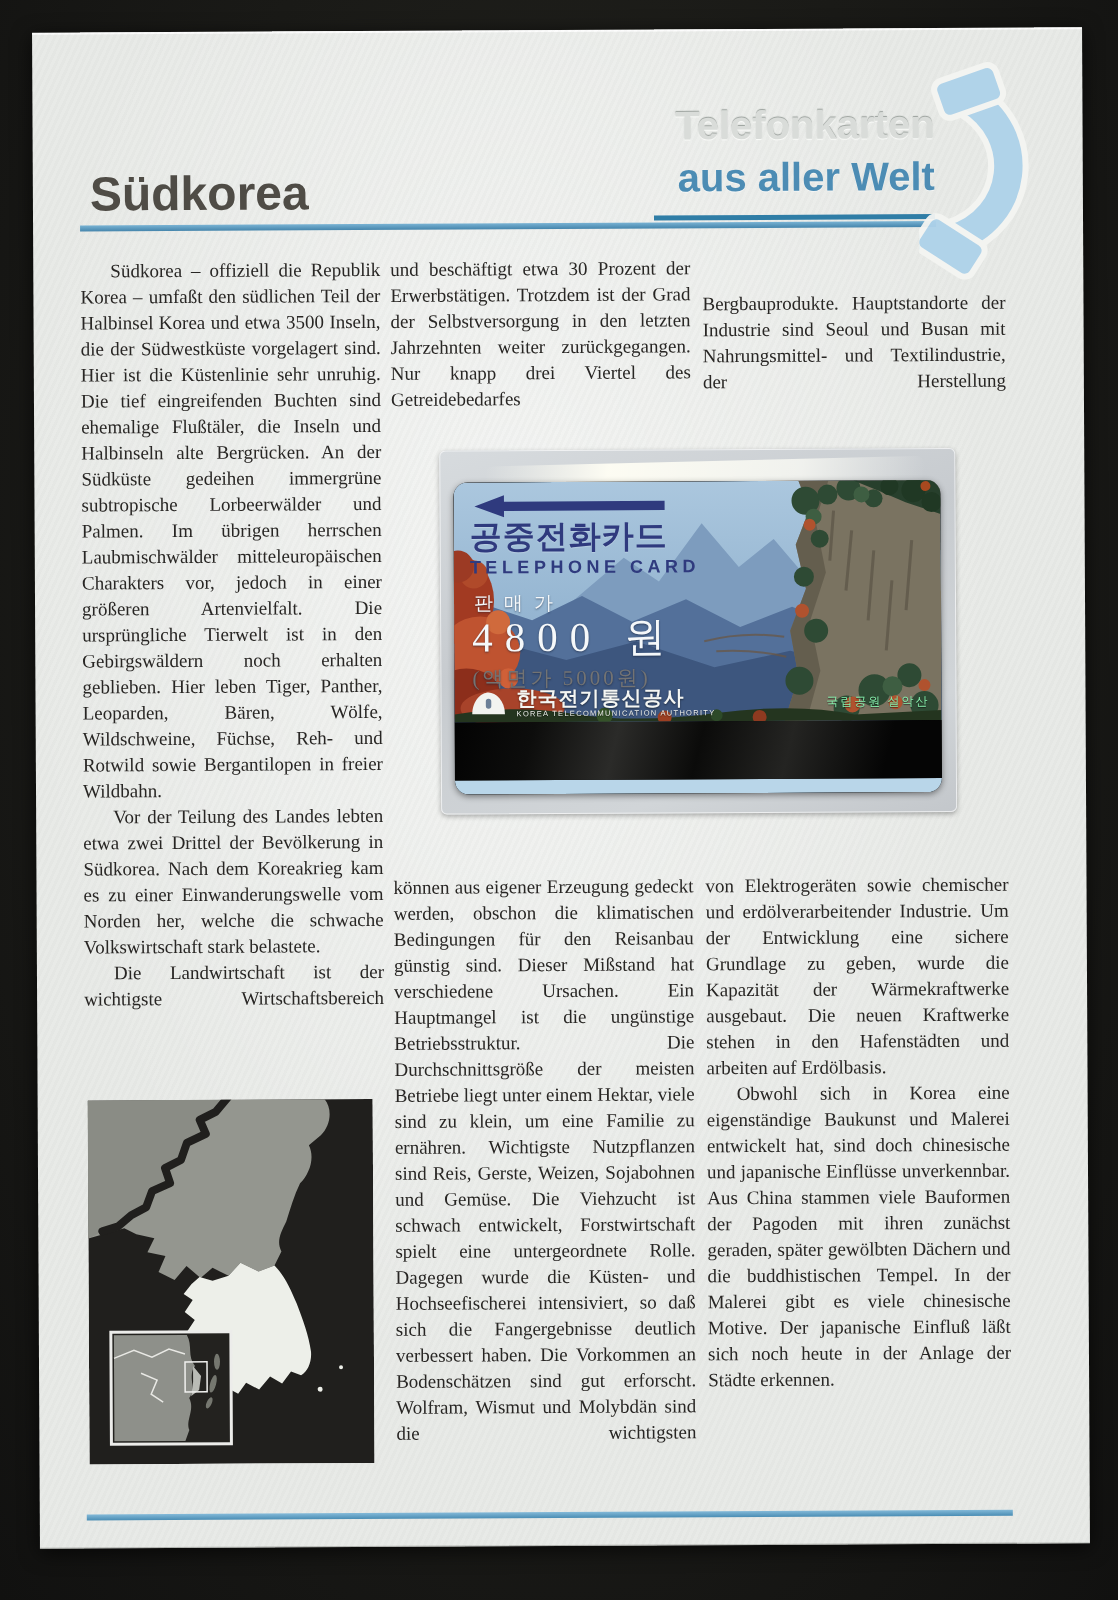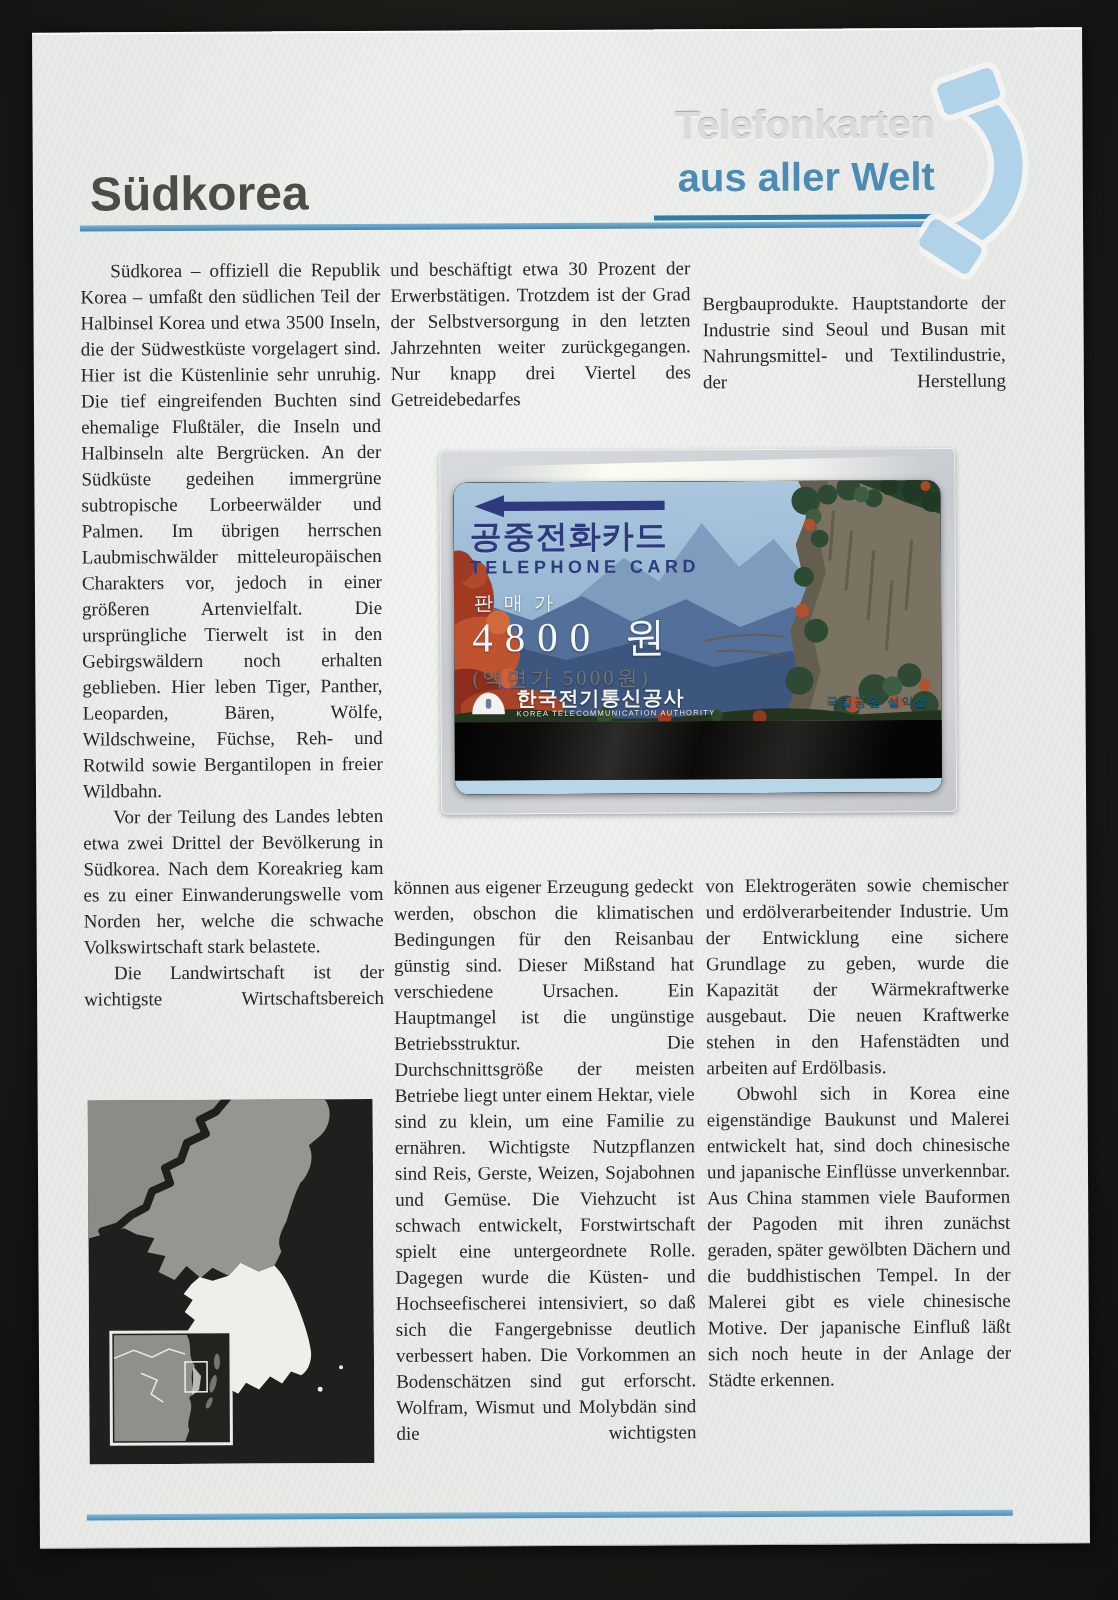--- a/index.html
+++ b/index.html
@@ -60,21 +60,21 @@
     text-shadow:0 1px 2px rgba(20,30,50,.55);}
   .price{left:18px;top:128px;font-size:41px;color:#f5f8fa;letter-spacing:12px;
     font-family:"Liberation Serif",serif;text-shadow:0 1px 2px rgba(20,30,50,.55);}
   .face-value{left:18px;top:182px;font-size:21px;color:#737373;letter-spacing:3px;
     font-family:"Liberation Serif",serif;text-shadow:0 1px 2px rgba(20,30,50,.55);}
   .issuer{left:14px;bottom:4px;display:flex;align-items:center;gap:8px;}
   .issuer-txt{display:flex;flex-direction:column;}
   .issuer-kr{font-size:20px;font-weight:bold;color:#f4f6f3;line-height:22px;letter-spacing:1px;
     text-shadow:0 1px 2px rgba(0,0,0,.5);}
   .issuer-en{font-size:7.5px;color:#eef0ec;letter-spacing:1.3px;text-shadow:0 1px 1px rgba(0,0,0,.5);}
-  .card-caption{right:12px;bottom:10px;font-size:12px;color:#0369a1;letter-spacing:2px;
+  .card-caption{right:12px;bottom:10px;font-size:12px;color:#86efac;letter-spacing:2px;
     text-shadow:0 1px 1px rgba(0,0,0,.6);}
   .black-band{position:relative;width:487px;height:58px;
     background:linear-gradient(104deg,#030303 0%,#0d0d0c 16%,#2b2b29 33%,#0b0b0a 50%,#242422 68%,#050505 88%);}
   .bottom-strip{width:487px;height:14px;background:#b9d6e9;border-radius:0 0 12px 12px;}
   
   .map-figure{position:absolute;left:50px;top:1068px;width:285px;height:364px;margin:0;}
   
   .footer-rule{position:absolute;left:47px;top:1482px;width:926px;height:6px;
     background:linear-gradient(#83b9d8,#4a8db4);}
 </style>

